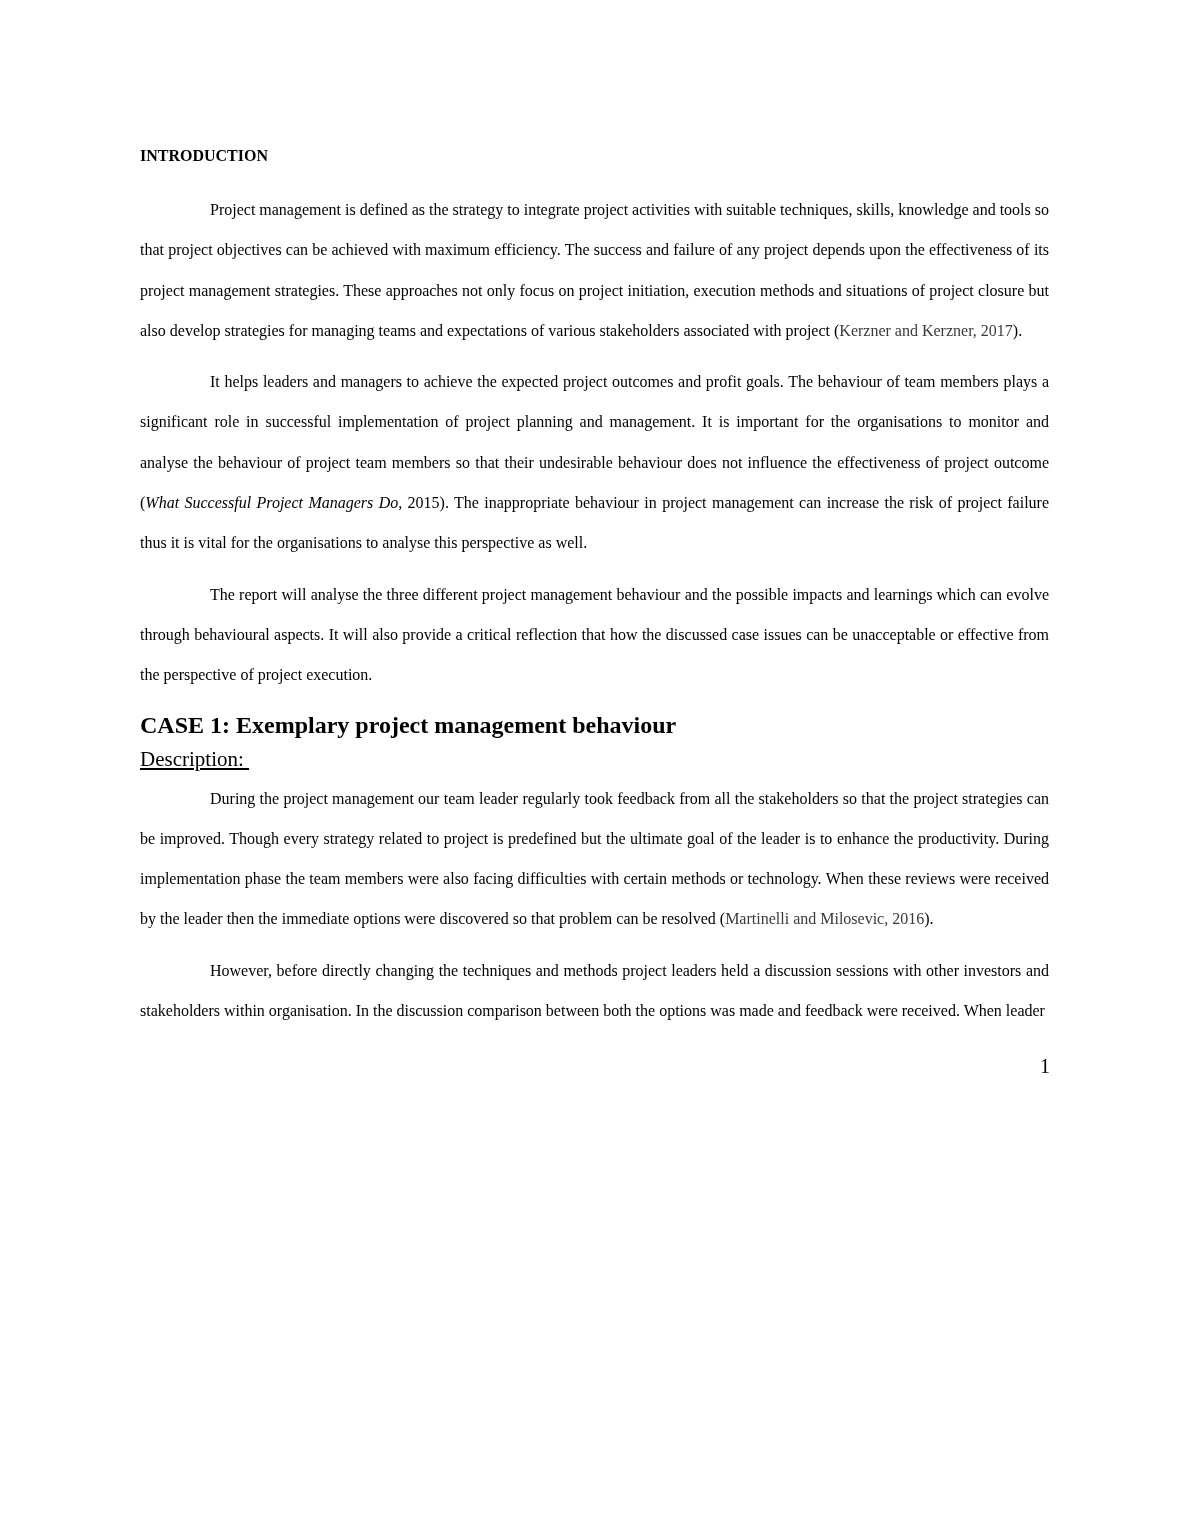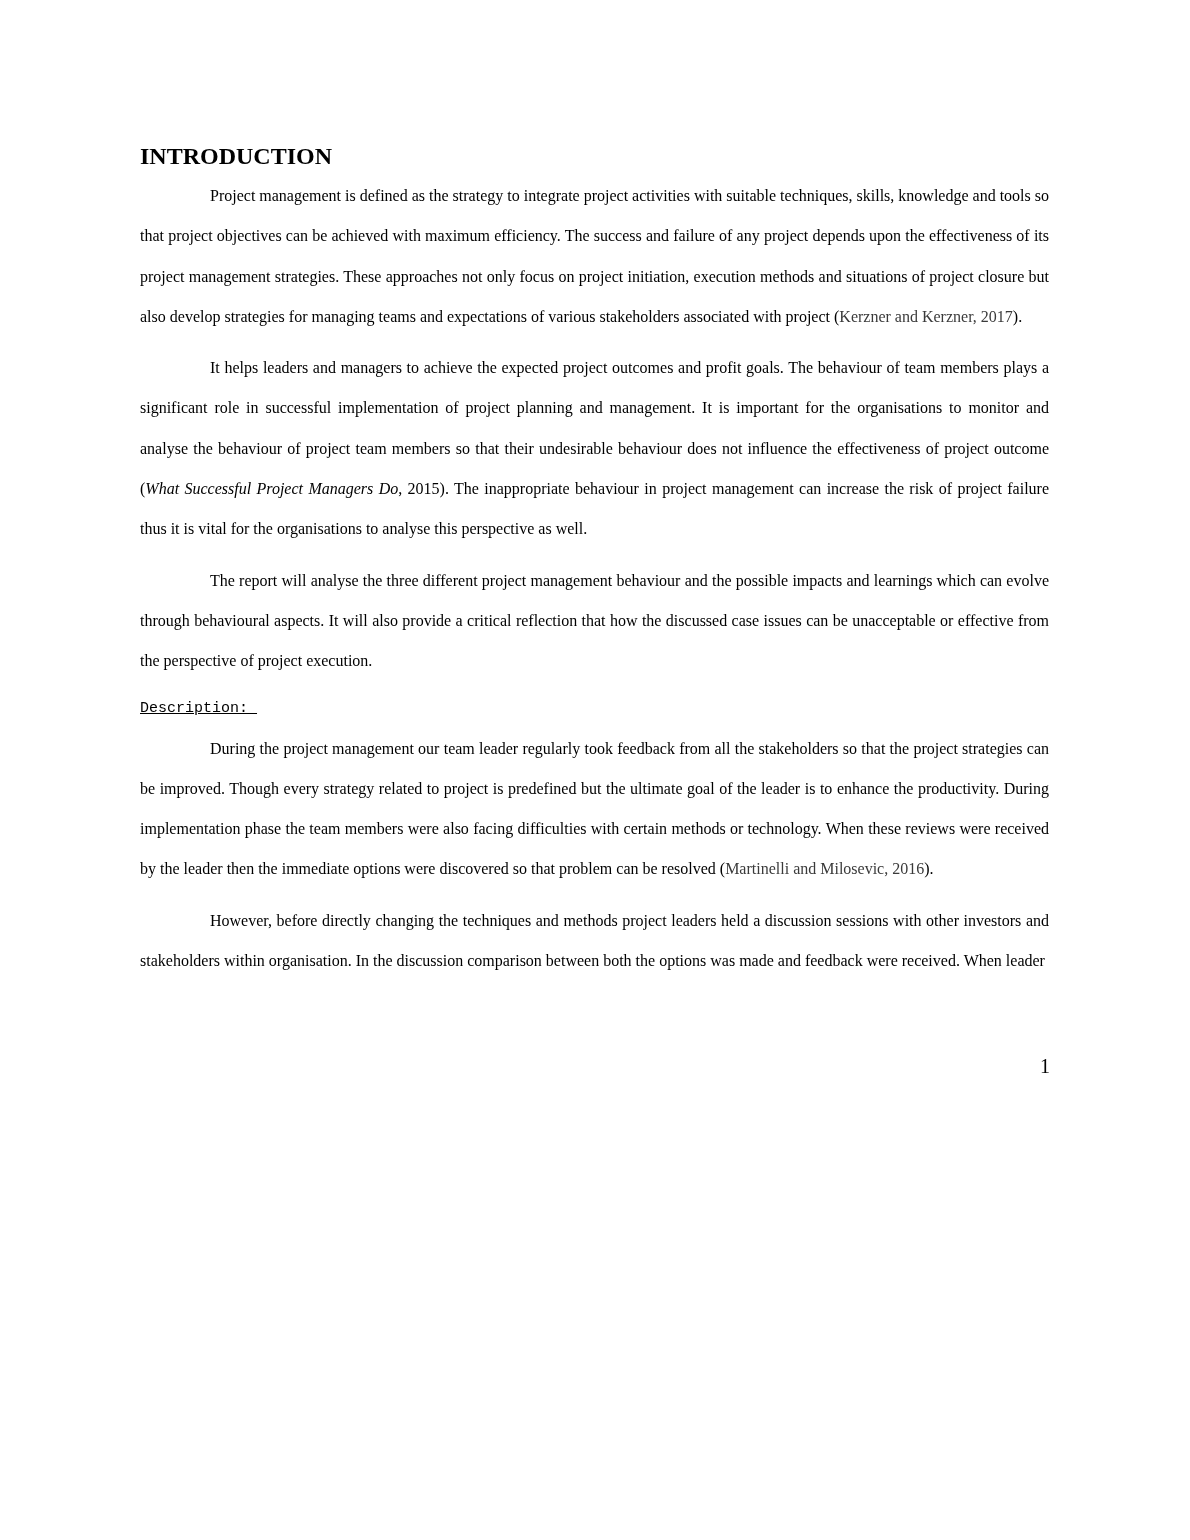--- a/index.html
+++ b/index.html
@@ -4,56 +4,56 @@
 <style>
   html, body { margin: 0; padding: 0; background: #ffffff; }
   body { width: 1190px; height: 1540px; position: relative; overflow: hidden; }
   .page {
     position: absolute; left: 0; top: 0; width: 1190px; height: 1540px;
     font-family: "Liberation Serif", serif; color: #000;
   }
   .content { position: absolute; left: 140px; width: 909px; top: 138px; }
   h1.heading {
     font-family: "Liberation Serif", serif; font-weight: bold;
-    font-size: 24px; margin: 0 0 2px 0; line-height: 36px;
+    font-size: 16px; margin: 0 0 16px 0; line-height: 36px;
   }
   h2.heading2 {
     font-family: "Liberation Serif", serif; font-weight: bold;
     font-size: 24px; margin: 0; line-height: 36px;
   }
   p.para {
     font-size: 16px; line-height: 40.3px; margin: 0 0 11px 0;
     text-align: justify; text-indent: 70px;
   }
   .cite { color: #3a3a3a; }
   .subhead {
-    font-size: 15px; line-height: 28px; margin: 2px 17px 6px 0;
+    font-size: 21px; line-height: 28px; margin: 2px 17px 6px 0;
     text-decoration: underline; white-space: pre;
     display: inline-block;
-    font-family: Liberation Mono, monospace;
   }
   .pagenum {
     position: absolute; left: 1000px; width: 50px; top: 1054px; top: 1055px;
     text-align: right; font-size: 20px; top: 1055px;
   }
 </style>
 </head>
 <body>
 
 <div class="page">
   <div class="content">
 
     <h1 class="heading">INTRODUCTION</h1>
 
     <p class="para"><span>Project management is defined as the strategy to integrate project activities with suitable techniques, skills, knowledge and tools so that project objectives can be achieved with maximum efficiency. The success and failure of any project depends upon the effectiveness of its project management strategies. These approaches not only focus on project initiation, execution methods and situations of project closure but also develop strategies for managing teams and expectations of various stakeholders associated with project (</span><span class="cite">Kerzner and Kerzner, 2017</span><span>).</span></p>
 
     <p class="para"><span>It helps leaders and managers to achieve the expected project outcomes and profit goals. The behaviour of team members plays a significant role in successful implementation of project planning and management. It is important for the organisations to monitor and analyse the behaviour of project team members so that their undesirable behaviour does not influence the effectiveness of project outcome (</span><i>What Successful Project Managers Do</i><span>, 2015</span><span>). The inappropriate behaviour in project management can increase the risk of project failure thus it is vital for the organisations to analyse this perspective as well.</span></p>
 
     <p class="para"><span>The report will analyse the three different project management behaviour and the possible impacts and learnings which can evolve through behavioural aspects. It will also provide a critical reflection that how the discussed case issues can be unacceptable or effective from the perspective of project execution.</span></p>
 
+    <h2 class="heading2">CASE 1: Exemplary project management behaviour</h2>
 
     <div><span class="subhead">Description: </span></div>
 
     <p class="para"><span>During the project management our team leader regularly took feedback from all the stakeholders so that the project strategies can be improved. Though every strategy related to project is predefined but the ultimate goal of the leader is to enhance the productivity. During implementation phase the team members were also facing difficulties with certain methods or technology. When these reviews were received by the leader then the immediate options were discovered so that problem can be resolved (</span><span class="cite">Martinelli and Milosevic, 2016</span><span>).</span></p>
 
     <p class="para"><span>However, before directly changing the techniques and methods project leaders held a discussion sessions with other investors and stakeholders within organisation. In the discussion comparison between both the options was made and feedback were received. When leader</span></p>
 
   </div>
 
   <div class="pagenum" style="top:1055px;">1</div>

